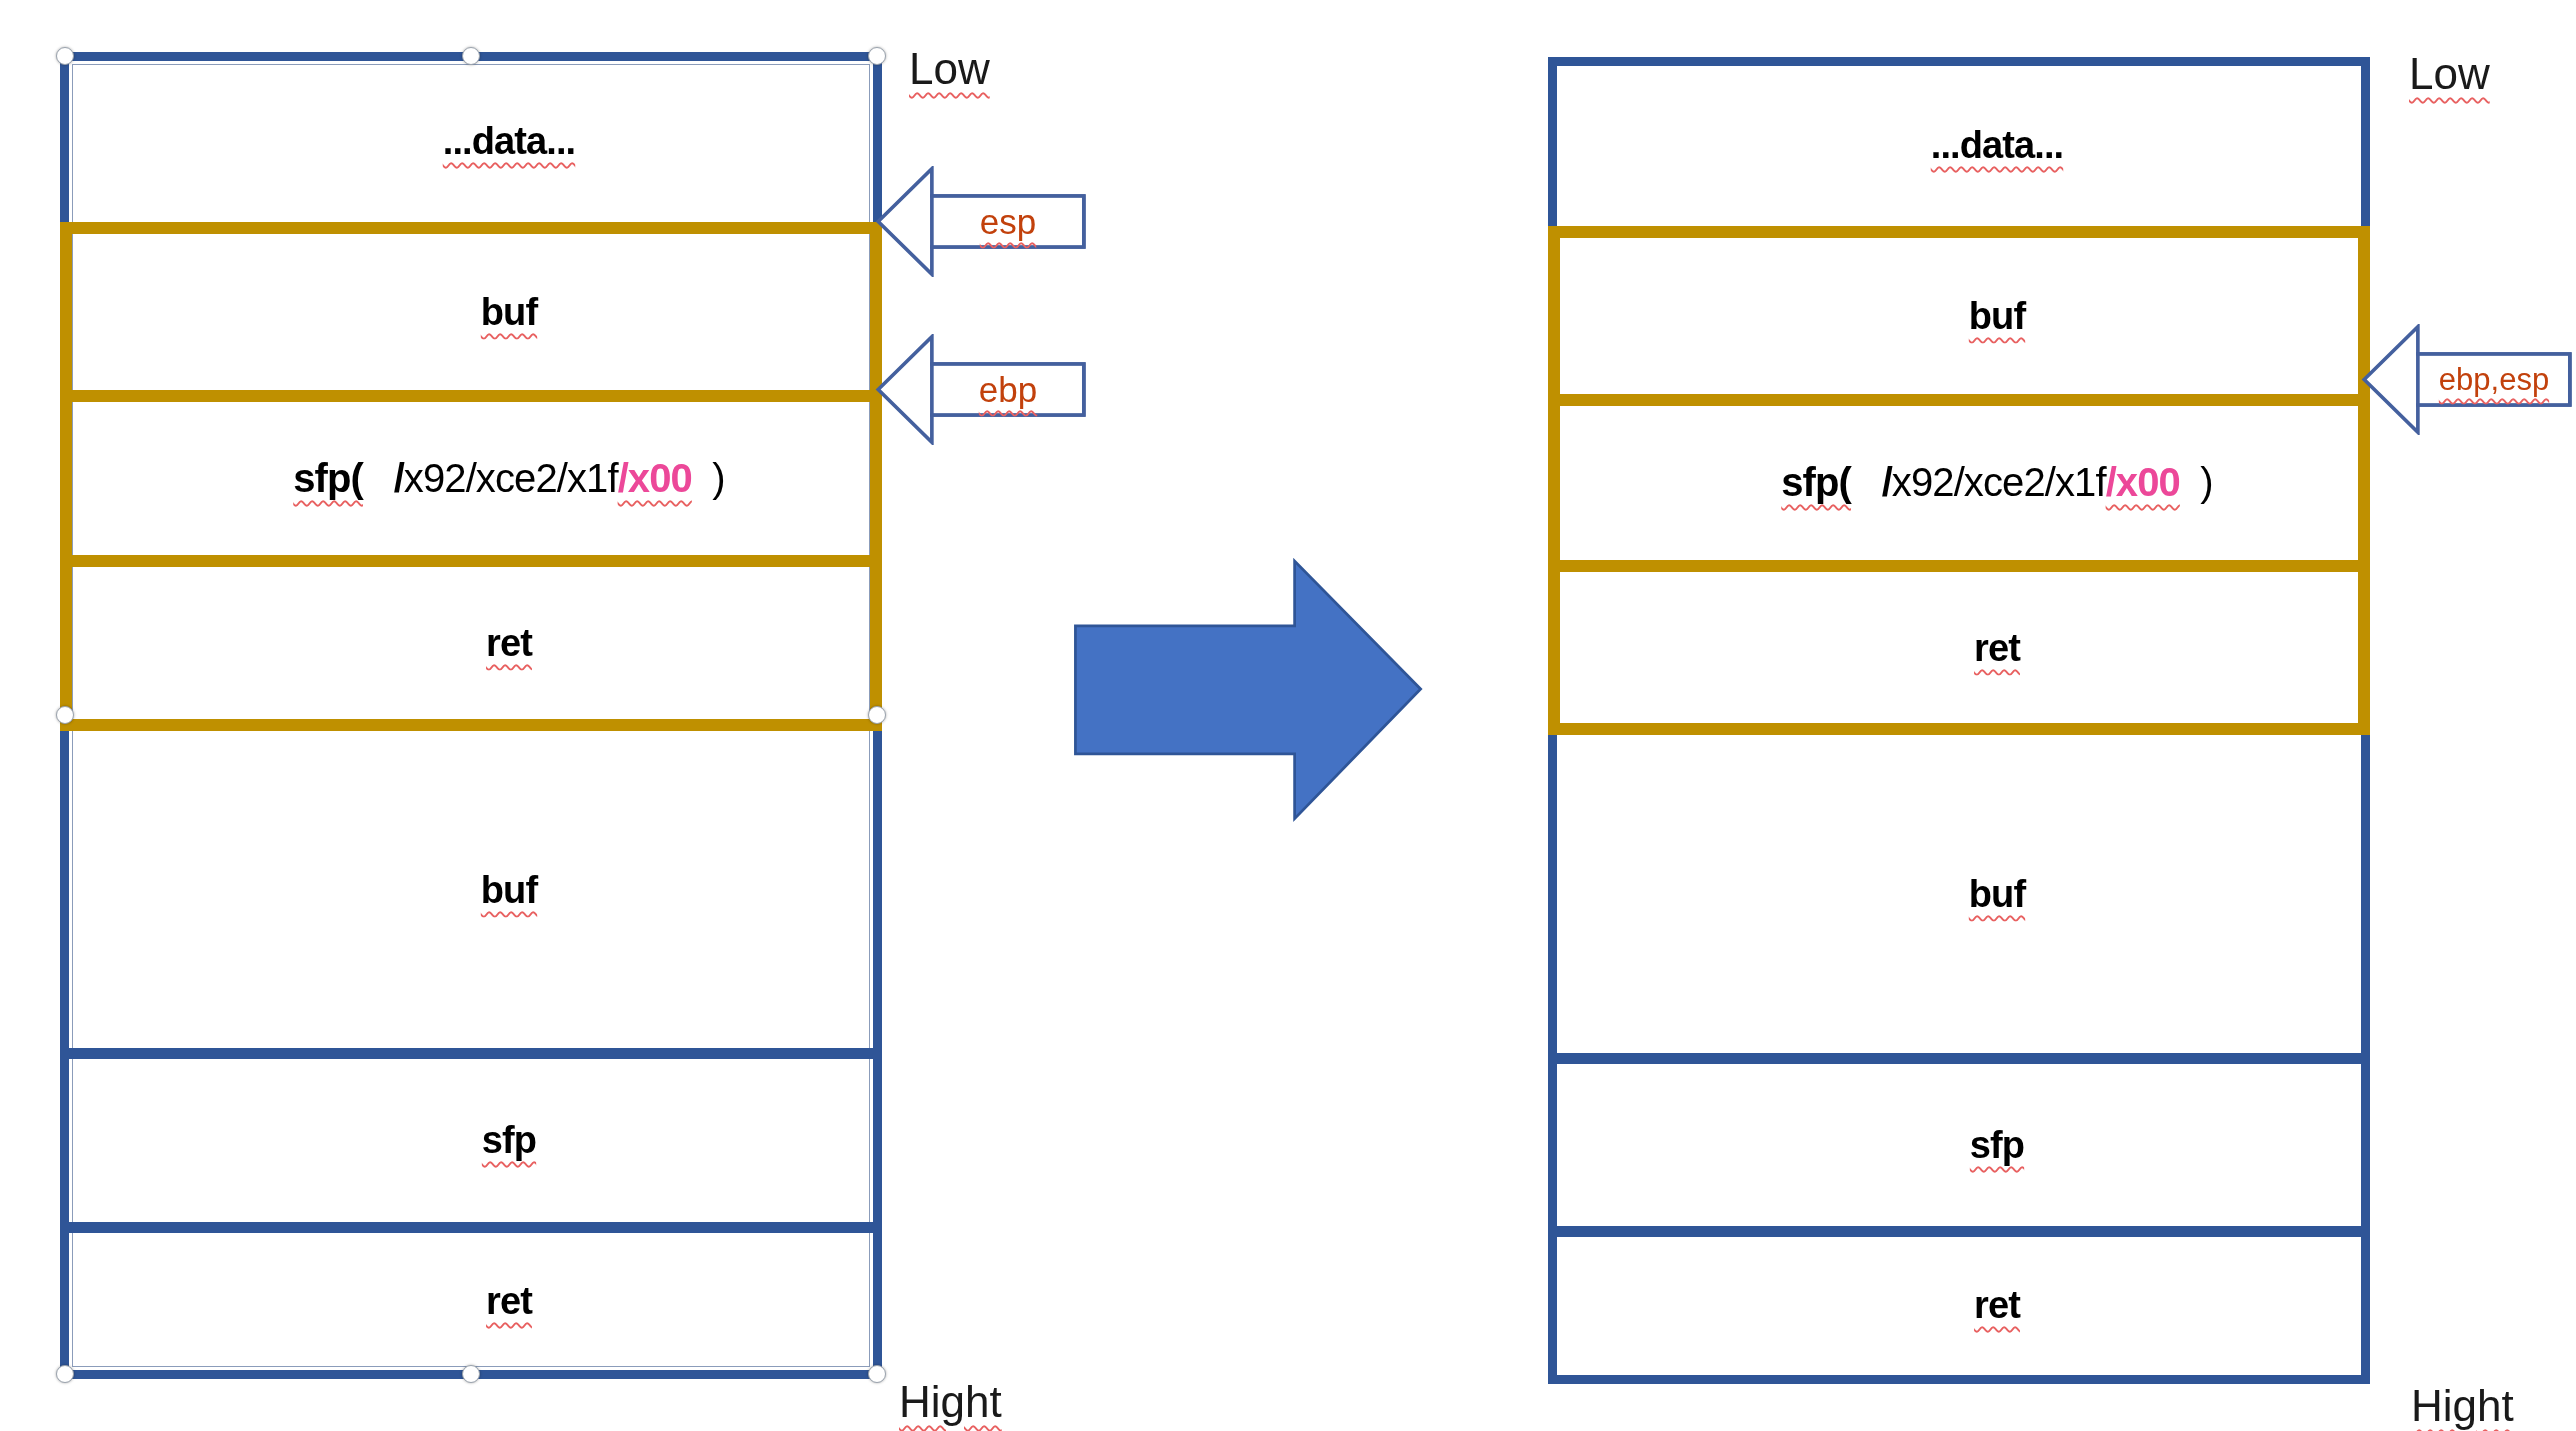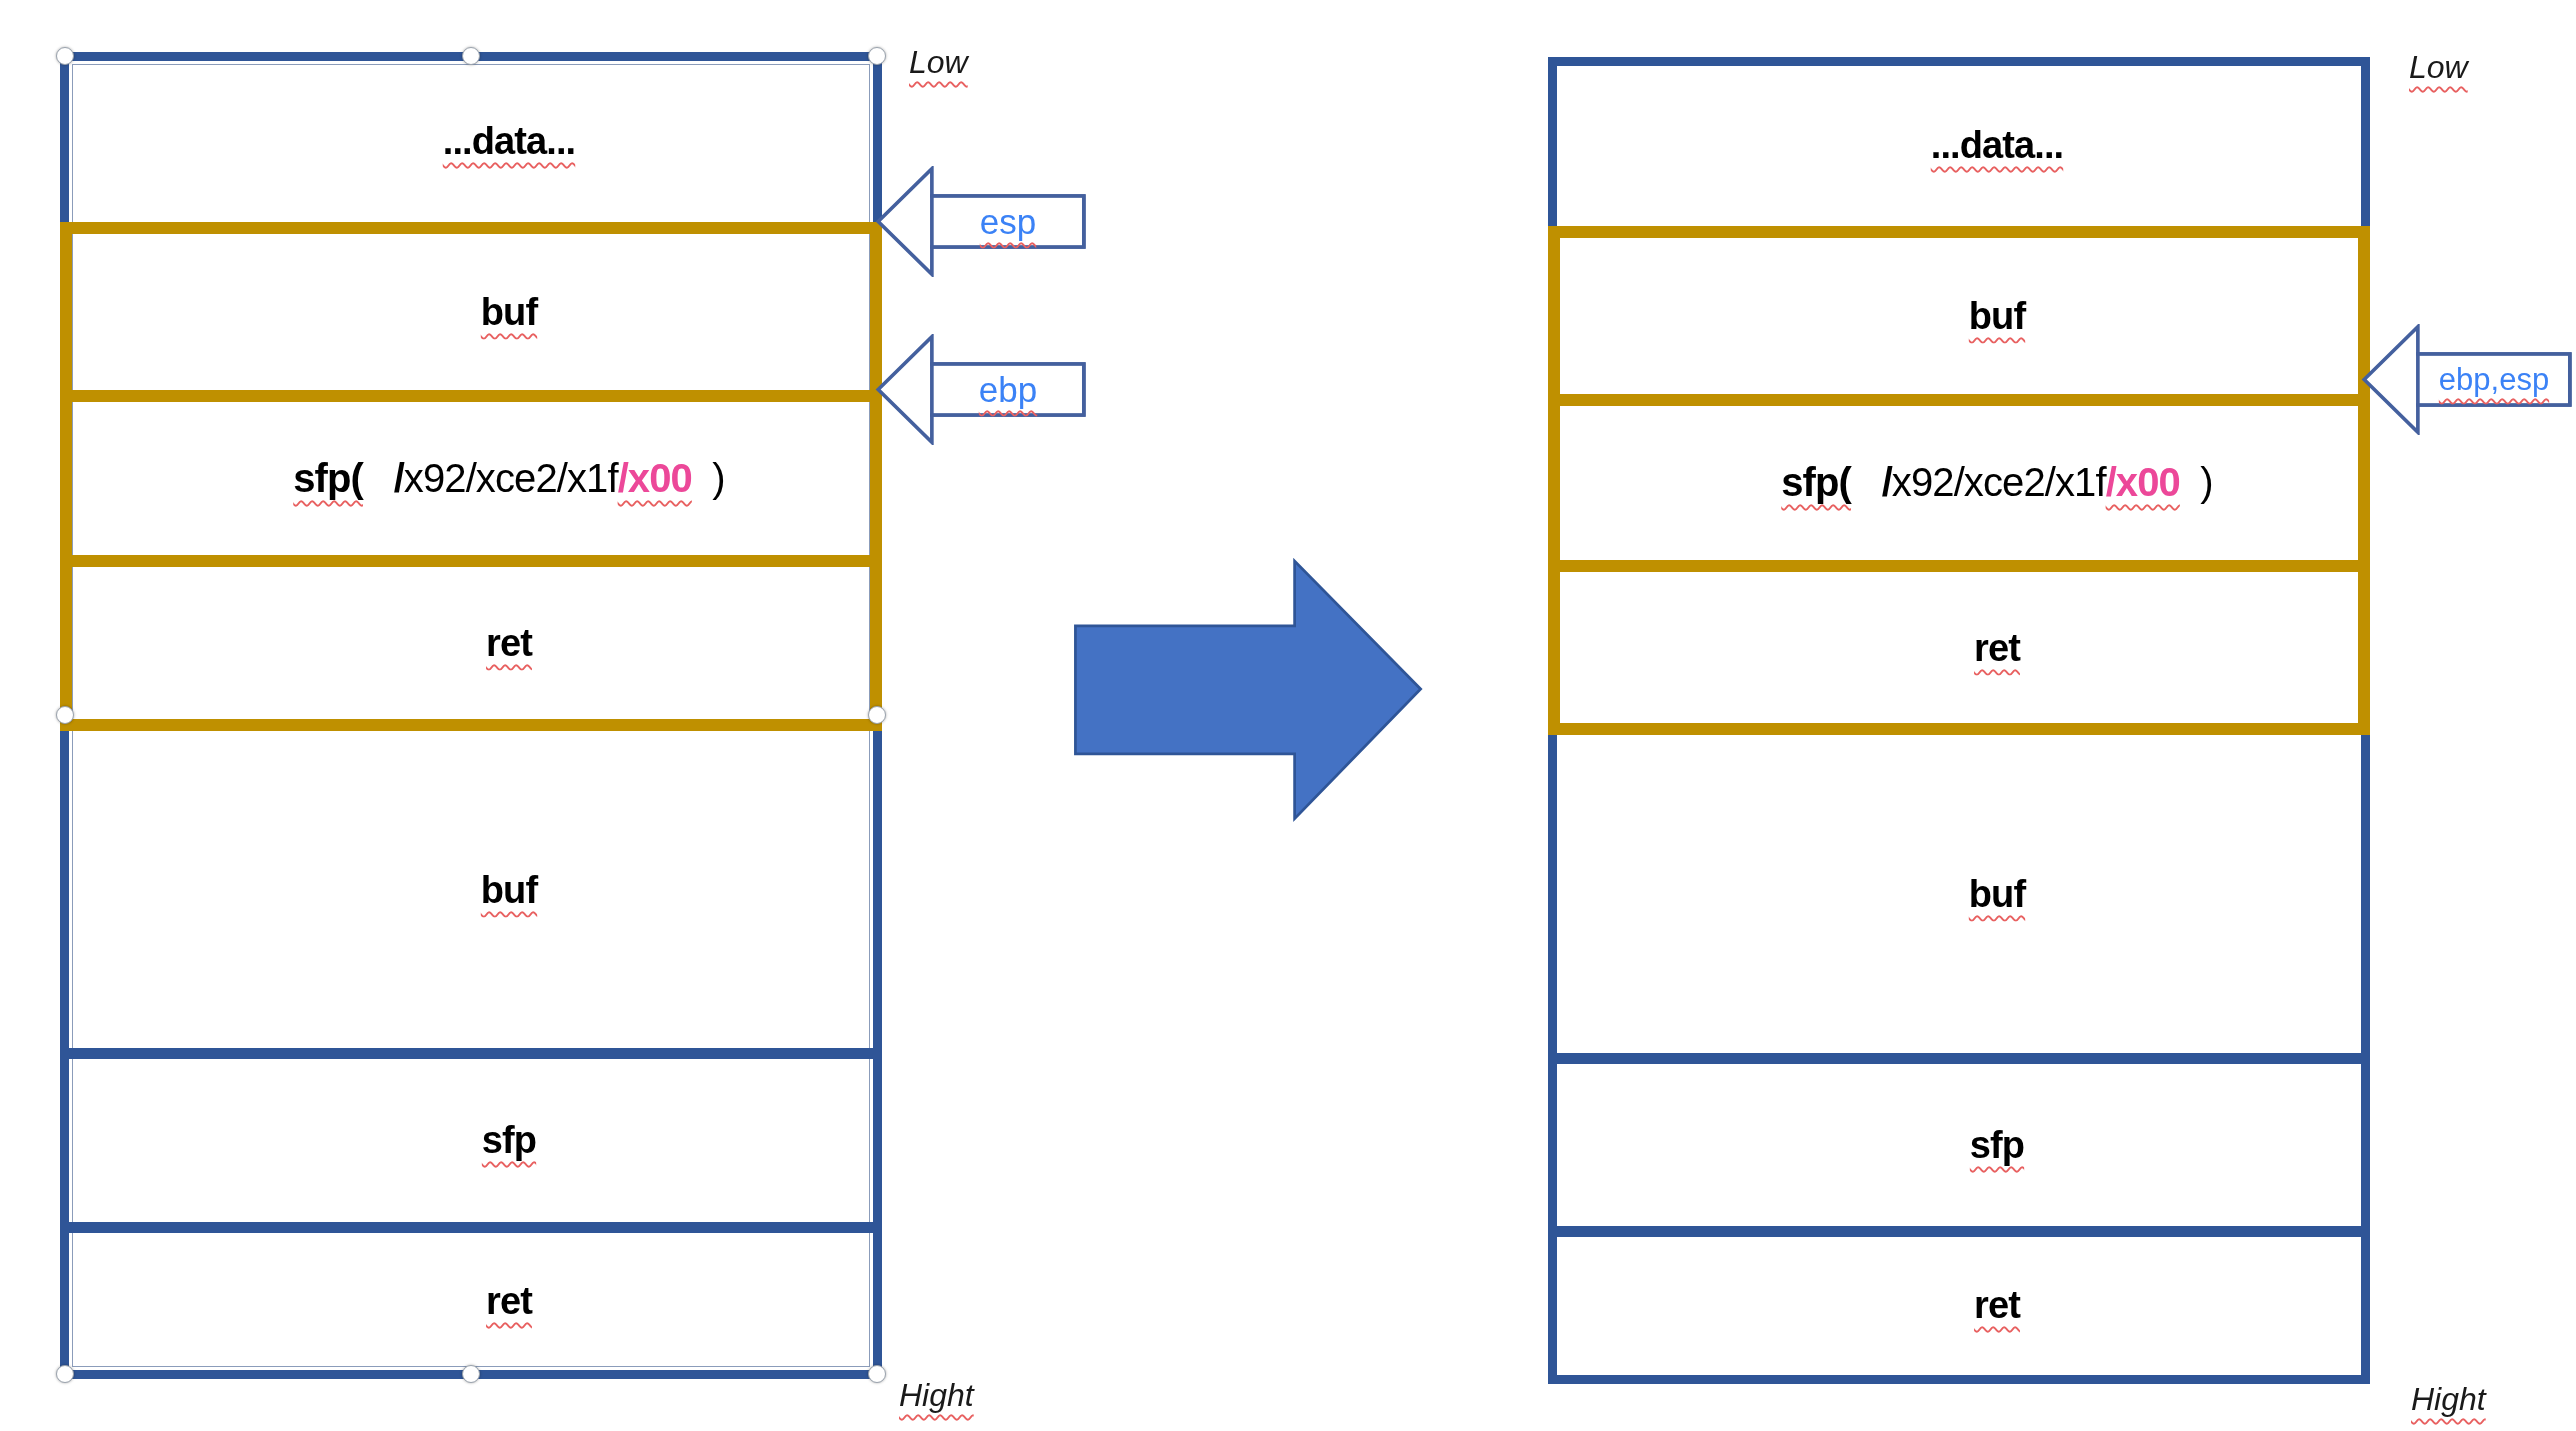--- a/index.html
+++ b/index.html
@@ -34,31 +34,31 @@
     text-decoration-color:#e86060;text-decoration-thickness:1.8px;
     text-underline-offset:8.2px;
   }
   .sfpline{font-size:40px;border-radius:23px;}
   .sfpline .b{font-weight:700;}
   .sfpline .r{font-weight:400;}
   .sfpline .red{color:#ec4899;}
 
   
   .side-label{
-    position:absolute;color:#1a1a1a;font-size:32px;font-weight:400;letter-spacing:0;font-style:italic;
+    position:absolute;color:#1a1a1a;font-size:44px;font-weight:400;letter-spacing:0;
   }
 
   
   .pointer{position:absolute;width:212px;height:111px;}
   .pointer svg{position:absolute;left:0;top:0;}
   .pointer polygon,.pointer rect{fill:#ffffff;stroke:#44609E;stroke-width:4;stroke-linejoin:miter;}
   .pointer-label{
     position:absolute;left:57px;top:30px;width:152px;height:51px;
     display:flex;align-items:center;justify-content:center;
-    font-size:35px;color:#3b82f6;white-space:pre;
+    font-size:35px;color:#c2410c;white-space:pre;
   }
   .pointer-label.small{font-size:31px;}
 </style>
 </head>
 <body>
 
 <div class="canvas">
 
   <div class="stack-rect" style="left:60px;top:52px;width:822px;height:1327px;">
     <div class="sel-outline"></div>

